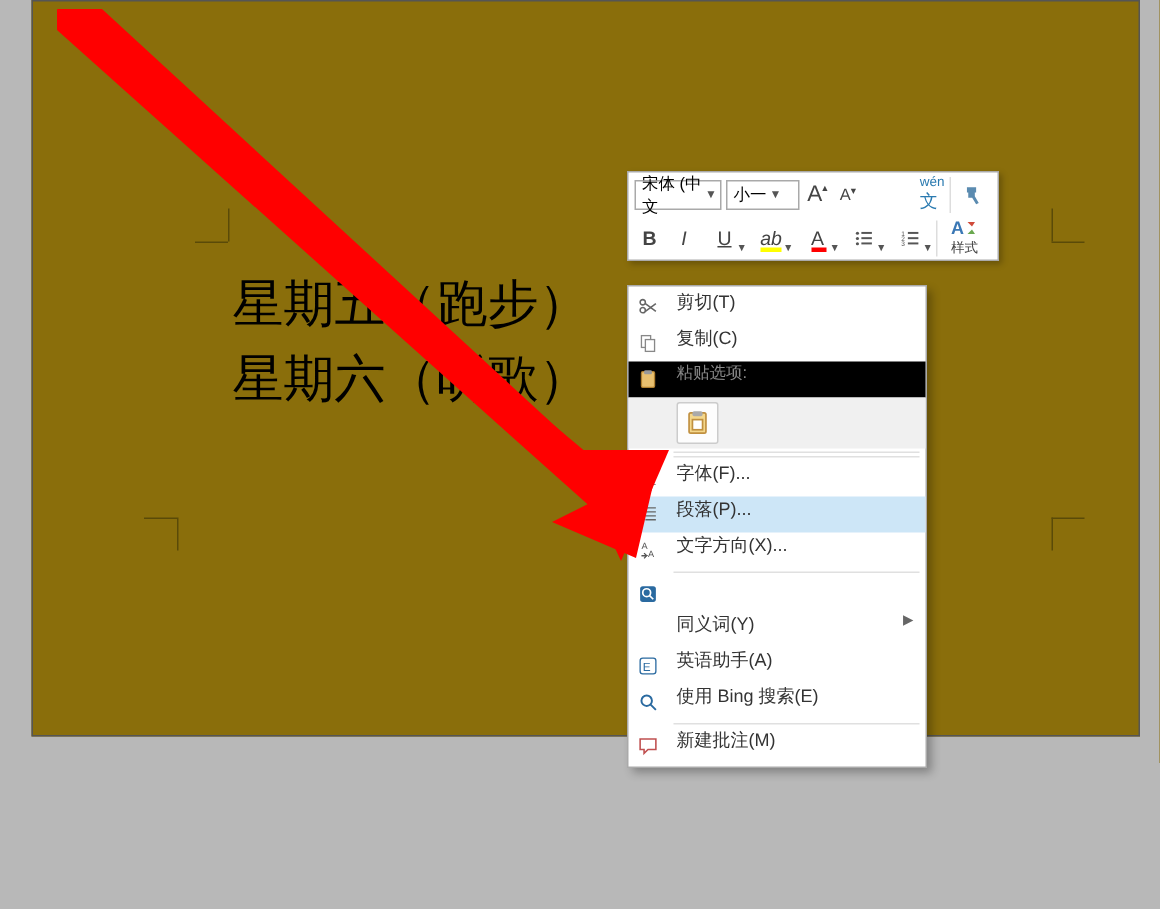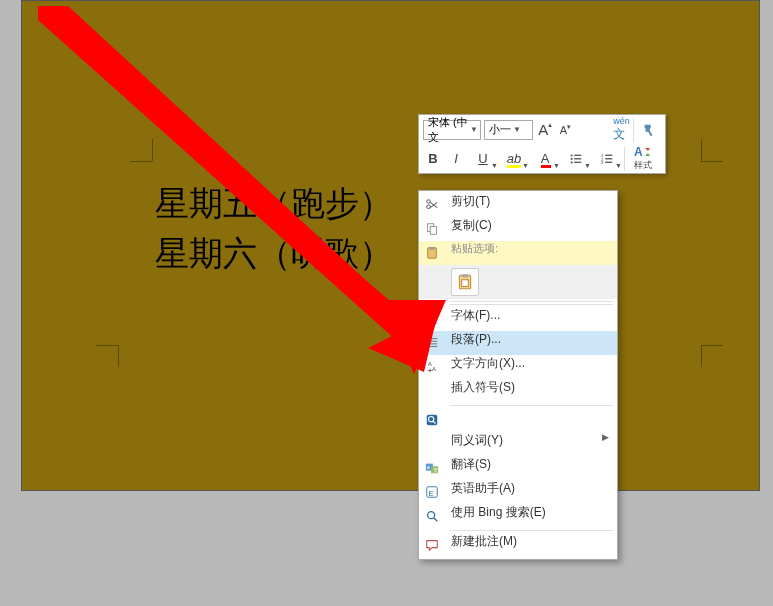--- a/index.html
+++ b/index.html
@@ -230,21 +230,21 @@
   </div>
   <div class="cm-item">
     <div class="cm-icon">
         <svg class="ico" viewBox="0 0 16 16">
           <rect x="3" y="2" width="7" height="9" fill="none" stroke="#888"></rect>
           <rect x="6" y="5" width="7" height="9" fill="#fff" stroke="#888"></rect>
         </svg>
       </div>
     <div class="cm-label">复制(C)</div>
   </div>
-  <div class="cm-item cm-header" style="background:#fef9c3">
+  <div class="cm-item cm-header" style="background:#000000">
     <div class="cm-icon">
         <svg class="ico" viewBox="0 0 16 16">
           <rect x="3" y="2" width="10" height="12" rx="1" fill="#e8c070" stroke="#b08030"></rect>
           <rect x="5" y="1" width="6" height="3" rx="1" fill="#999"></rect>
         </svg>
       </div>
     <div class="cm-label">粘贴选项:</div>
   </div>
   <div class="paste-opts" style="background:#f0f0f0">
     <div class="paste-clip">
@@ -273,49 +273,34 @@
   <div class="cm-item">
     <div class="cm-icon">
         <svg class="ico" viewBox="0 0 16 16">
           <text x="3" y="7" font-size="7" fill="#555">A</text>
           <text x="8" y="13" font-size="7" fill="#555">A</text>
           <path d="M3 12h4l-2 2m2-2l-2-2" stroke="#555" fill="none"></path>
         </svg>
       </div>
     <div class="cm-label">文字方向(X)...</div>
   </div>
-  <div class="cm-item">
-    <div class="cm-icon"></div>
-    <div class="cm-label">插入符号(S)</div>
-  </div>
   <div class="cm-sep"></div>
   <div class="cm-item">
     <div class="cm-icon">
         <svg class="ico" viewBox="0 0 16 16">
           <rect x="2" y="2" width="12" height="12" rx="2" fill="#2a6aa0"></rect>
           <circle cx="7" cy="7" r="3" fill="none" stroke="#fff" stroke-width="1.3"></circle>
           <path d="M9 9l3 3" stroke="#fff" stroke-width="1.3"></path>
         </svg>
       </div>
   </div>
   <div class="cm-item">
     <div class="cm-icon"></div>
     <div class="cm-label">同义词(Y)</div>
     <div class="cm-arrow">▶</div>
-  </div>
-  <div class="cm-item">
-    <div class="cm-icon">
-        <svg class="ico" viewBox="0 0 16 16">
-          <rect x="1" y="3" width="8" height="8" fill="#5a9bd5"></rect>
-          <rect x="7" y="6" width="8" height="8" fill="#8fbb60"></rect>
-          <text x="2" y="9" font-size="6" fill="#fff">a</text>
-          <text x="9" y="12" font-size="6" fill="#fff">文</text>
-        </svg>
-      </div>
-    <div class="cm-label">翻译(S)</div>
   </div>
   <div class="cm-item">
     <div class="cm-icon">
         <svg class="ico" viewBox="0 0 16 16">
           <rect x="2" y="2" width="12" height="12" rx="2" fill="none" stroke="#2a6aa0"></rect>
           <text x="4" y="12" font-size="9" fill="#2a6aa0">E</text>
         </svg>
       </div>
     <div class="cm-label">英语助手(A)</div>
   </div>

